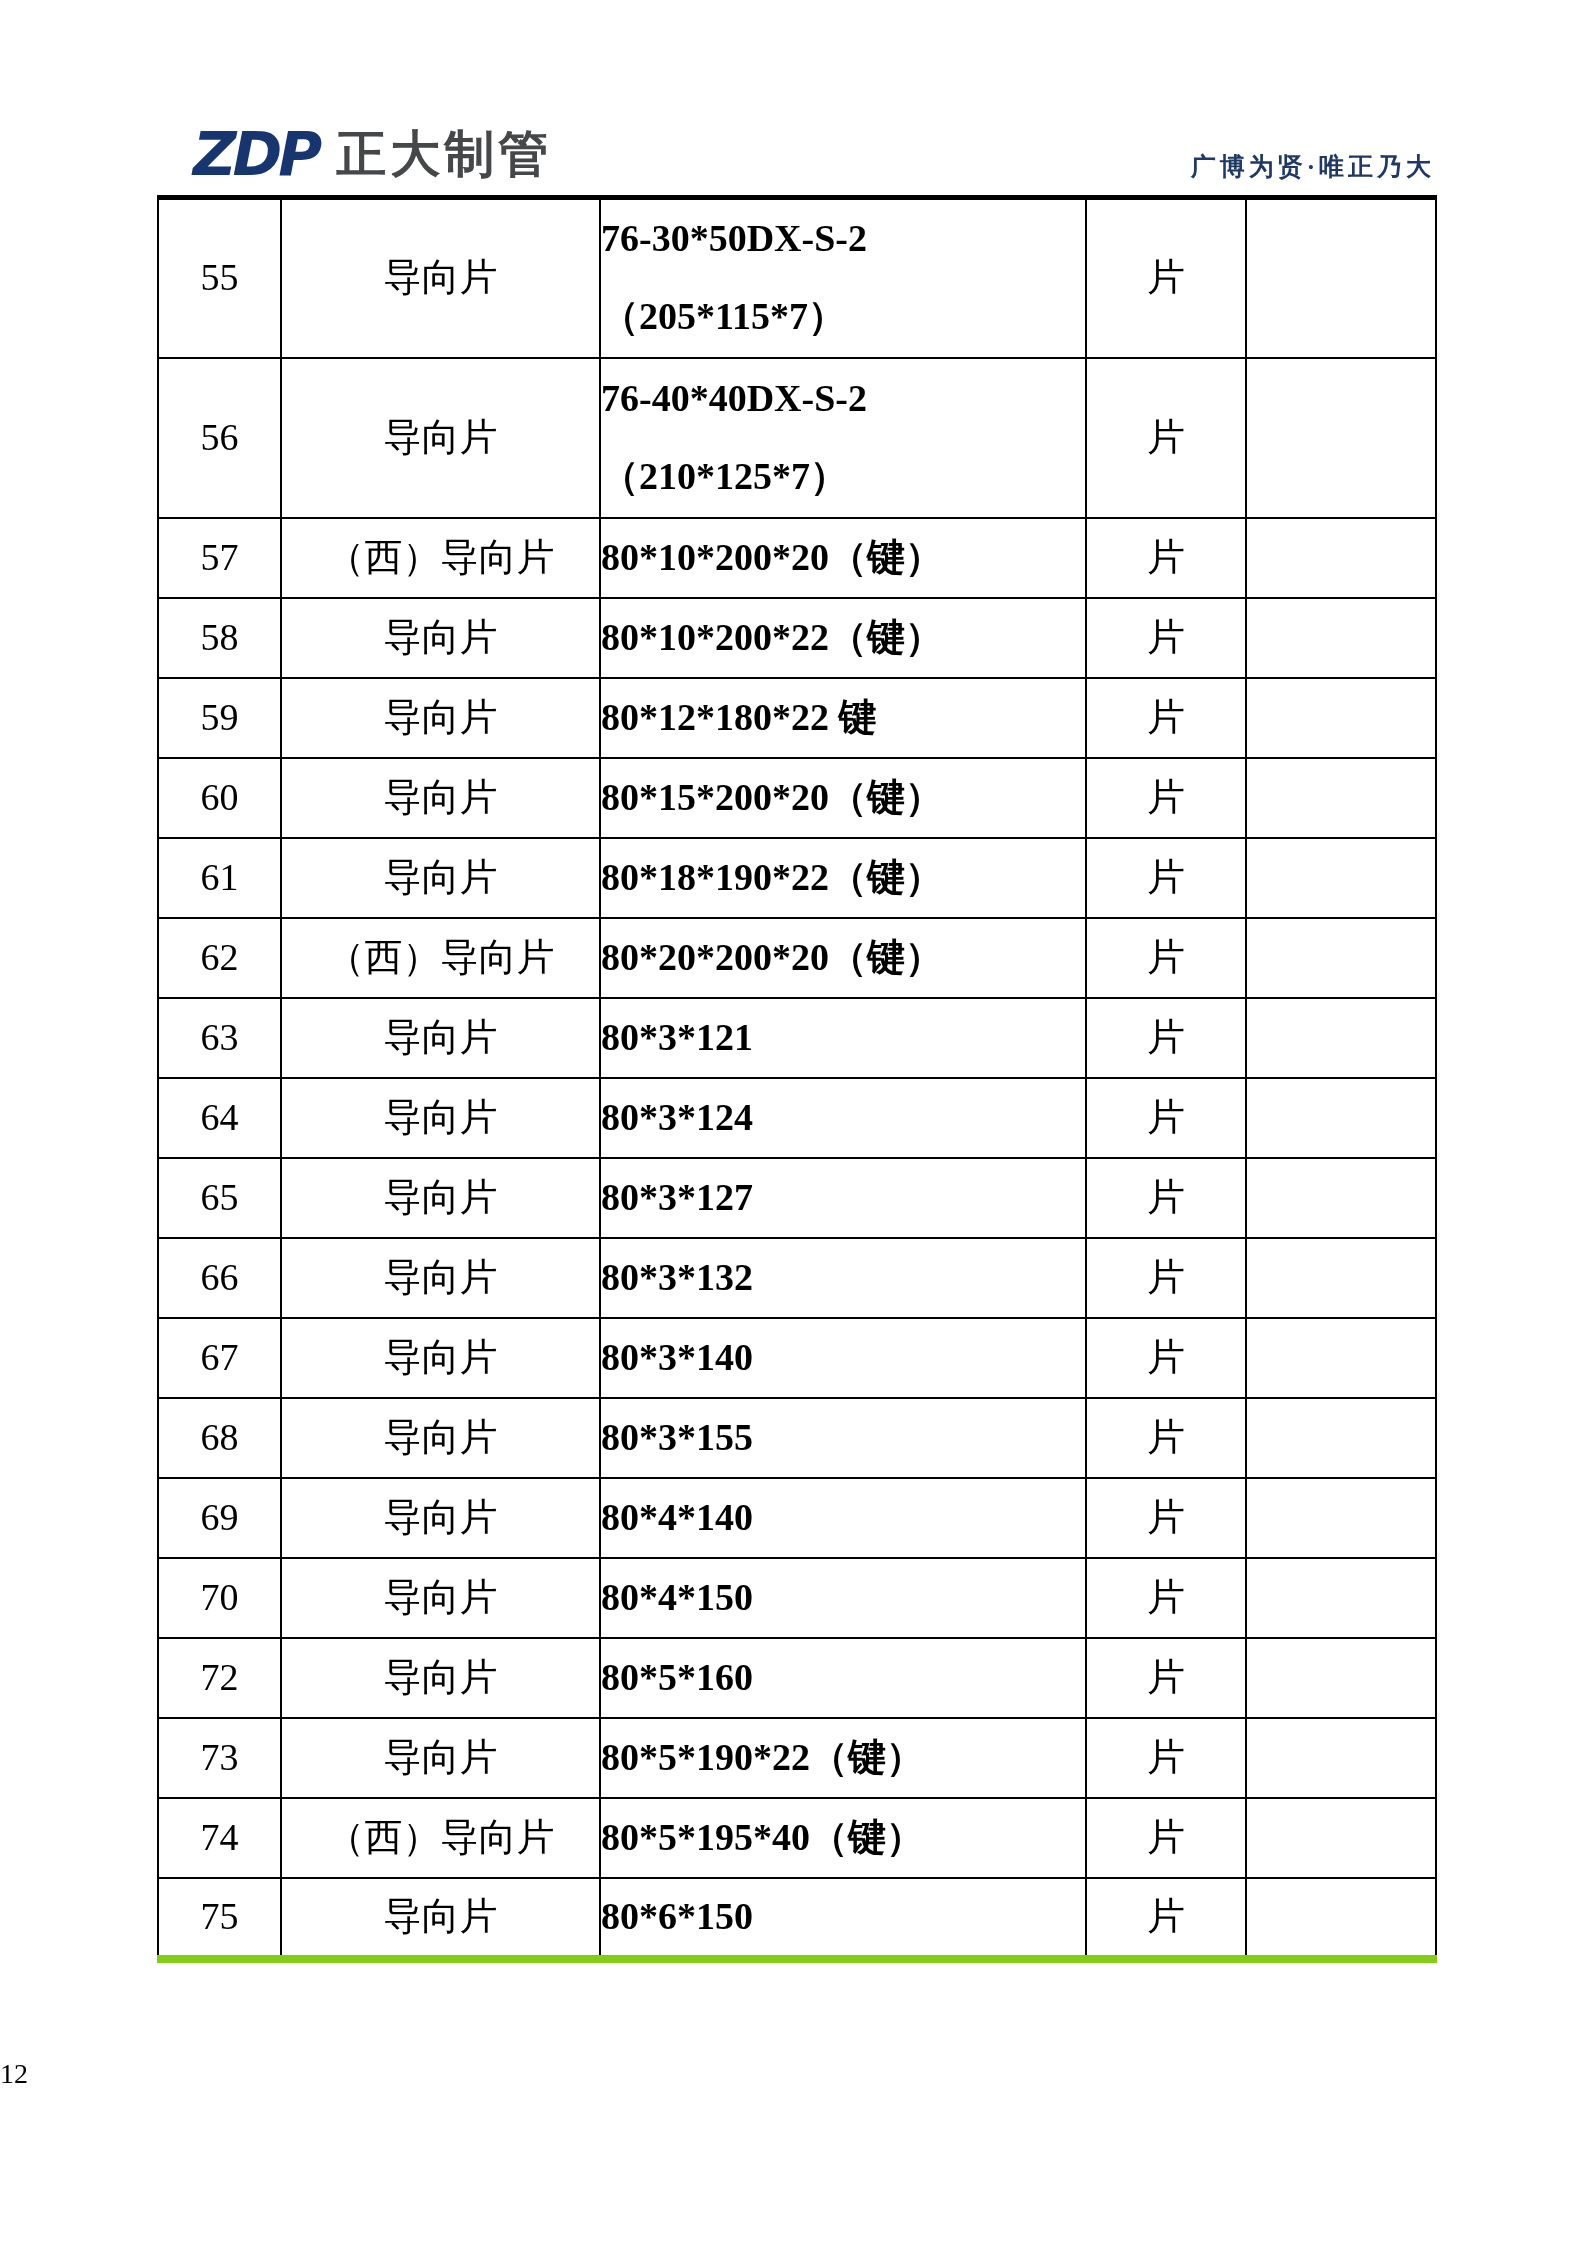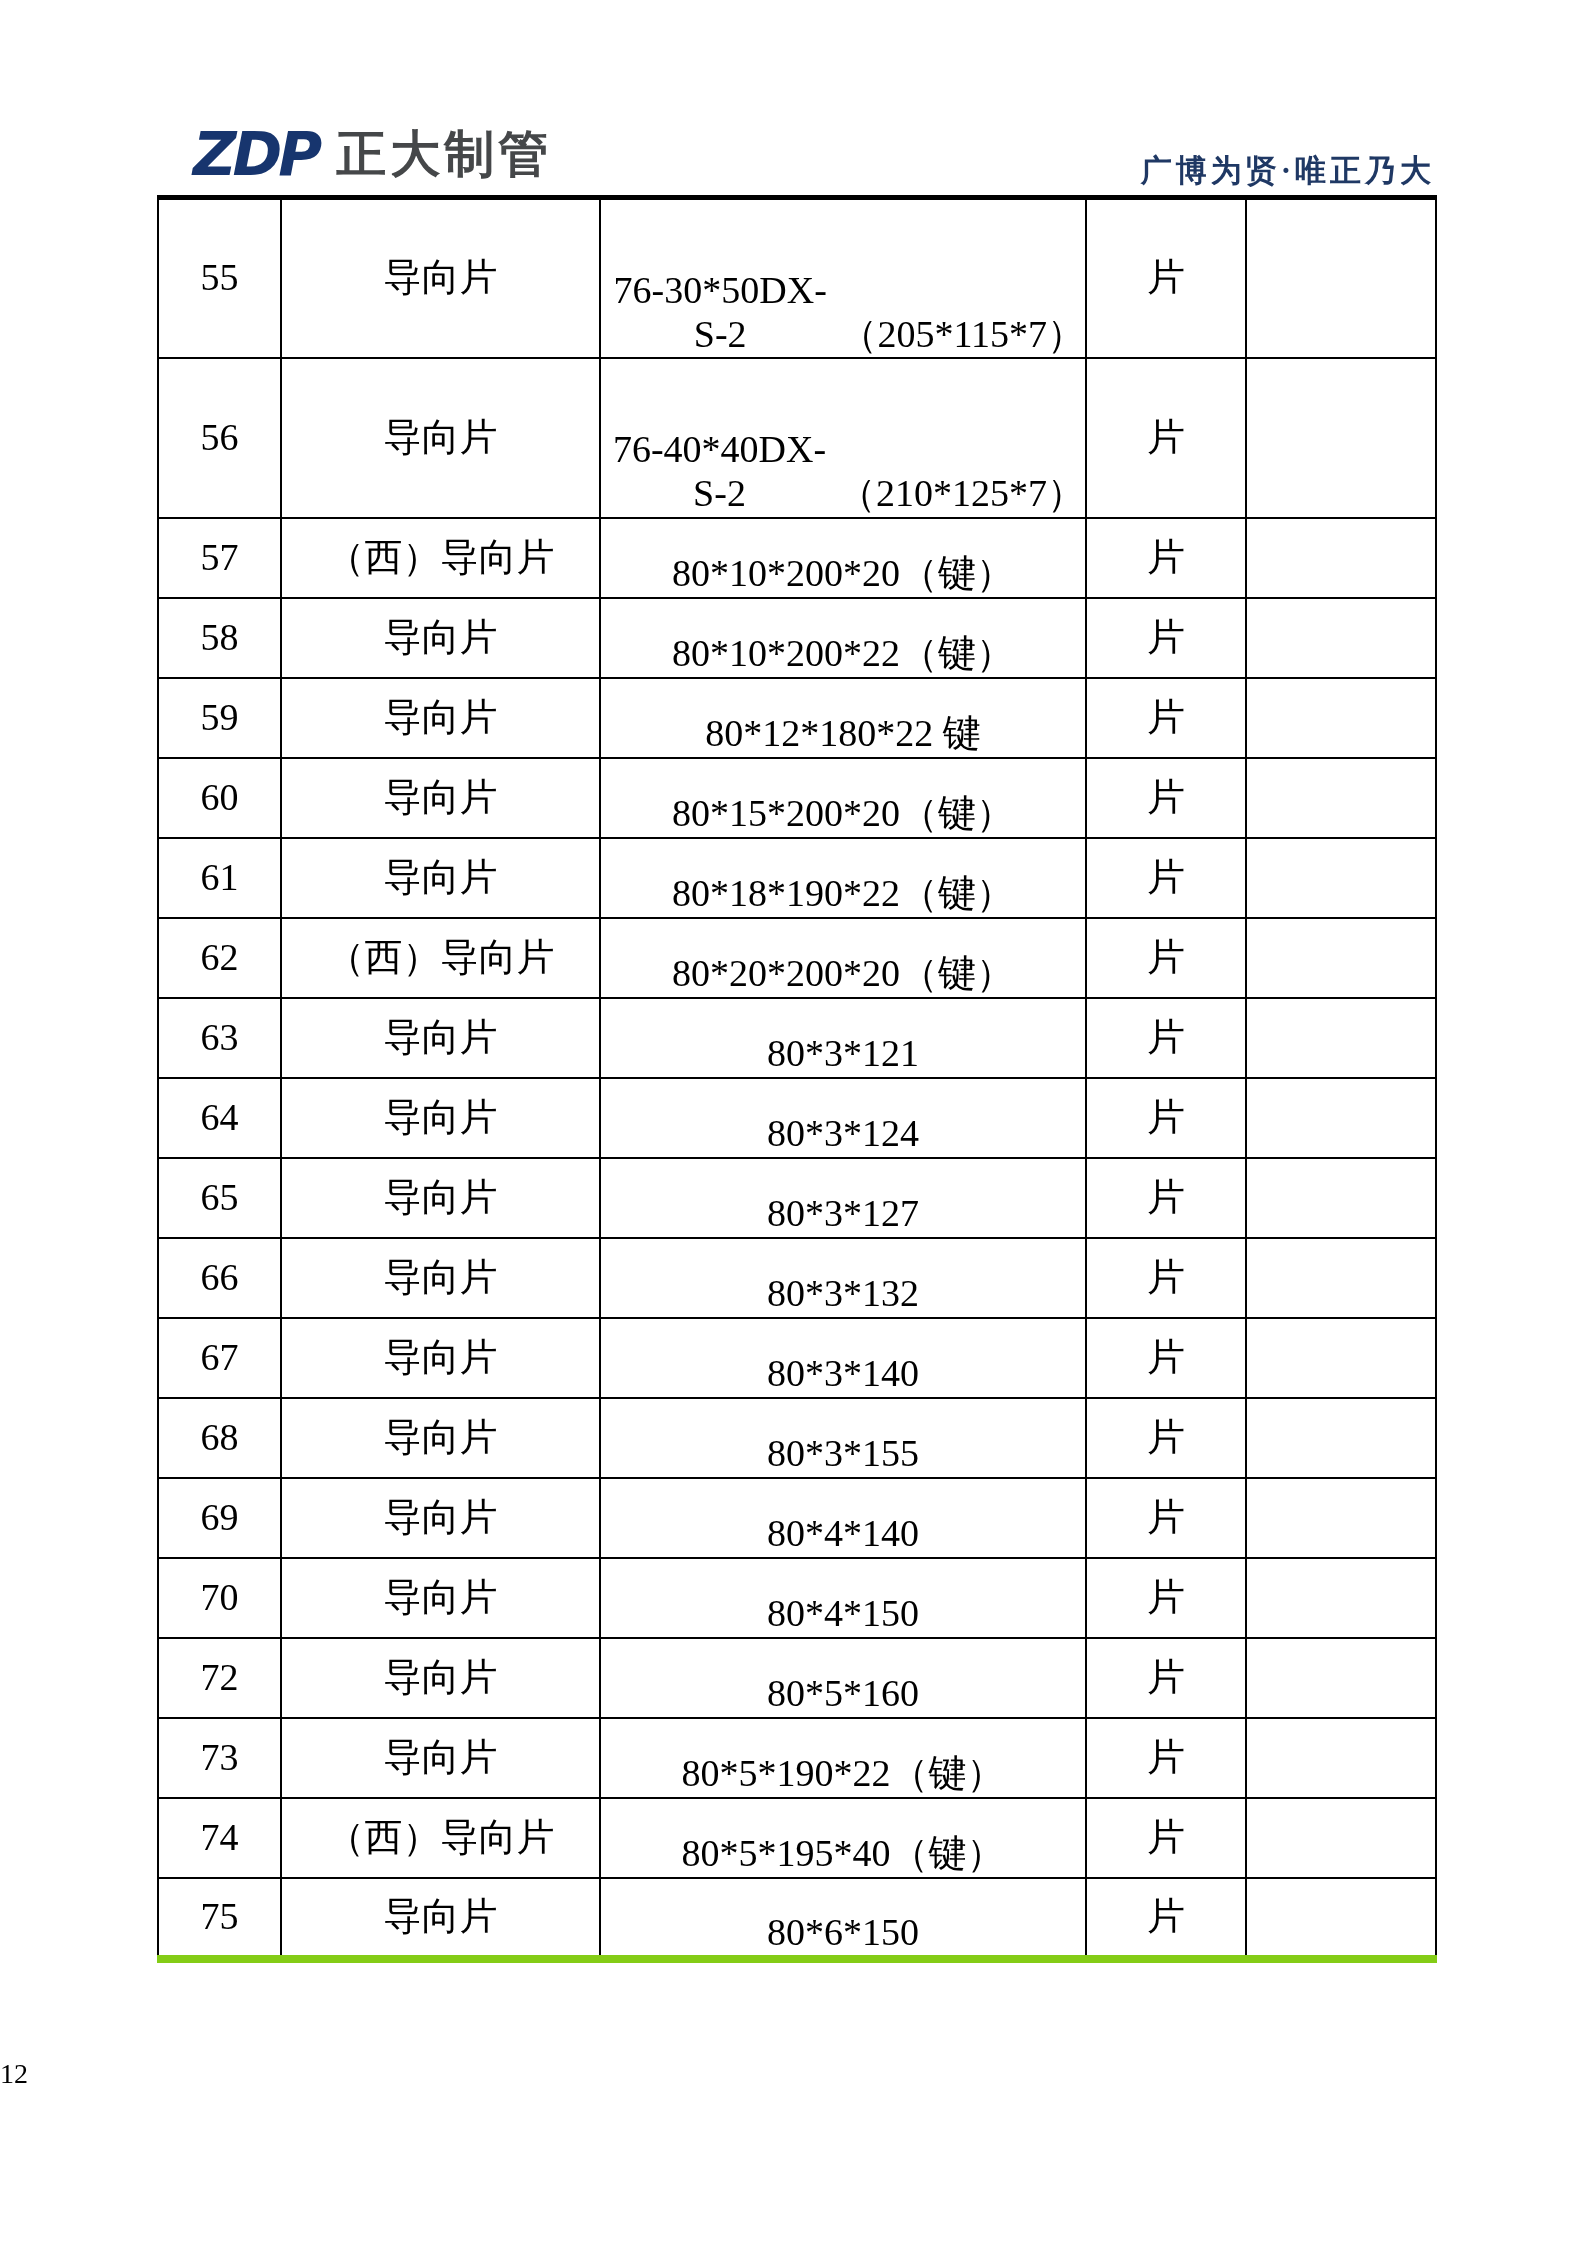--- a/index.html
+++ b/index.html
@@ -45,21 +45,21 @@
     line-height: 52px;
     letter-spacing: 4px;
     color: #454749;
   }
   .slogan {
     position: absolute;
     top: 150px;
     right: 152px;
     font-family: "Liberation Serif", "DejaVu Serif", serif;
     font-weight: bold;
-    font-size: 31px;
+    font-size: 25px;
     letter-spacing: 4px;
     color: #1f3864;
     white-space: nowrap;
   }
 
   
   table.parts {
     position: absolute;
     left: 157px;
     top: 195px;
@@ -75,22 +75,24 @@
     text-align: center;
     vertical-align: middle;
     font-size: 38px;
     line-height: 1.15;
     overflow: hidden;
   }
   tr.row-tall  { height: 160px; }
   tr.row-normal { height: 80px; margin-top: 18px; }
   .spec-inner {
     display: flex;
-    align-items: flex-end;
+    flex-direction: column;
+    align-items: flex-start;
     width: 100%;
+    font-weight: bold;
   }
   tr.row-tall .spec-inner {
     height: 156px;
     justify-content: space-around;
   }
   tr.row-normal .spec-inner {
     height: 76px;
     justify-content: center;
   }
 

